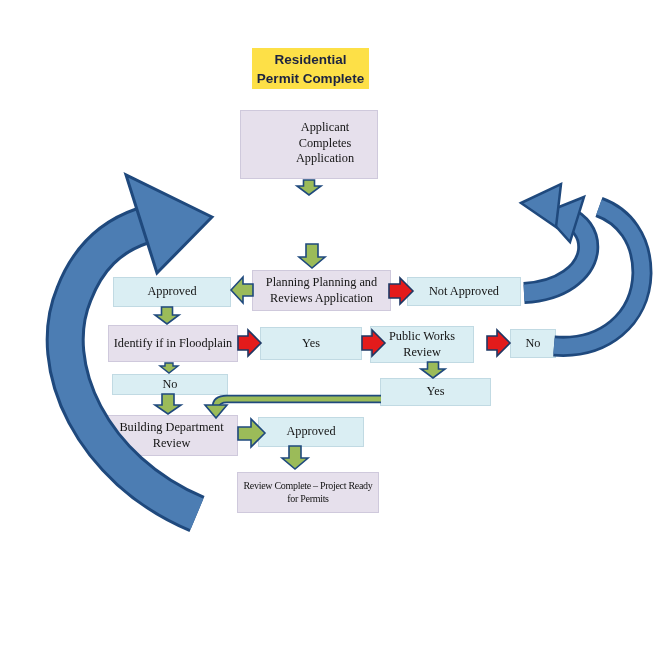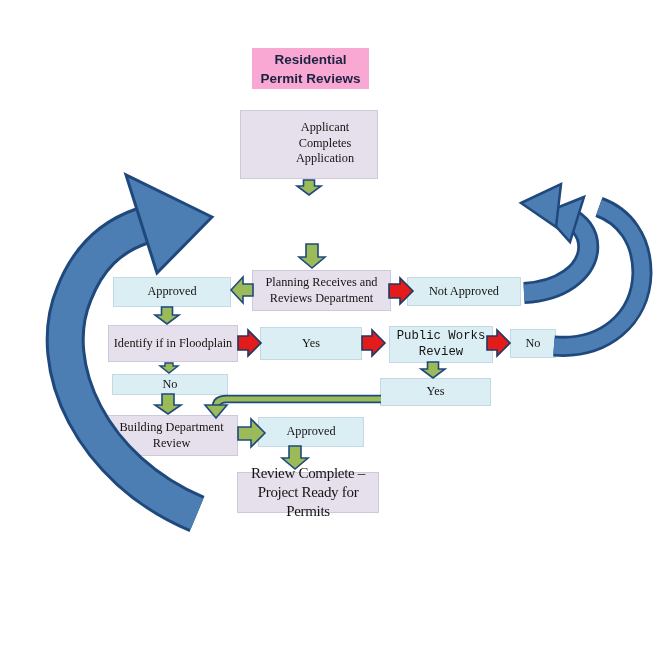--- a/index.html
+++ b/index.html
@@ -4,64 +4,64 @@
 <style>
   html,body{margin:0;padding:0;background:#ffffff;}
   .canvas{position:relative;width:669px;height:660px;background:#ffffff;overflow:hidden;
           font-family:"Liberation Serif", serif;}
   .node{position:absolute;display:flex;align-items:center;justify-content:center;
         text-align:center;font-size:12.3px;line-height:1.28;color:#141414;
         box-sizing:border-box;padding:2px 4px;z-index:1;}
   .blue{background:#DAEEF3;border:1px solid rgba(120,160,180,0.25);}
   .lav{background:#E6E0EC;border:1px solid rgba(140,130,170,0.25);}
   .olive{background:#EDF2DF;border:1px solid rgba(150,165,120,0.3);}
-  .title-box{background:#f9a8d4;font-family:"Liberation Sans", sans-serif;
+  .title-box{background:#fde047;font-family:"Liberation Sans", sans-serif;
              font-weight:bold;font-size:13.5px;color:#1c2340;line-height:19px;
              flex-direction:column;border:none;}
   .top-align{align-items:flex-start;padding-top:9px;padding-left:36px;}
   .nowrap{white-space:nowrap;}
-  .tight{letter-spacing:-0.3px;font-size:15px;}
+  .tight{letter-spacing:-0.3px;font-size:10px;}
   .arrow-layer{position:absolute;left:0;top:0;z-index:2;pointer-events:none;}
 </style>
 </head>
 <body>
 
 <div class="canvas">
 
   <div class="node title-box" style="left:252px;top:48px;width:117px;height:41px;">
     <span>Residential</span>
-    <span>Permit Reviews</span>
+    <span>Permit Complete</span>
   </div>
 
   <div class="node lav top-align" style="left:240px;top:110px;width:138px;height:69px;">
     <span>Applicant Completes Application</span>
   </div>
 
 
   <div class="node lav" style="left:252px;top:270px;width:139px;height:41px;">
-    <span>Planning Receives and Reviews Department</span>
+    <span>Planning Planning and Reviews Application</span>
   </div>
 
   <div class="node blue" style="left:113px;top:277px;width:118px;height:30px;">
     <span>Approved</span>
   </div>
 
   <div class="node blue" style="left:407px;top:277px;width:114px;height:29px;">
     <span>Not Approved</span>
   </div>
 
   <div class="node lav nowrap" style="left:108px;top:325px;width:130px;height:37px;">
     <span>Identify if in Floodplain</span>
   </div>
 
   <div class="node blue" style="left:260px;top:327px;width:102px;height:33px;">
     <span>Yes</span>
   </div>
 
-  <div class="node blue" style="left:389px;top:326px;width:104px;height:37px;font-family:Liberation Mono, monospace;">
+  <div class="node blue" style="left:370px;top:326px;width:104px;height:37px;">
     <span>Public Works Review</span>
   </div>
 
   <div class="node blue" style="left:510px;top:329px;width:46px;height:29px;">
     <span>No</span>
   </div>
 
   <div class="node blue" style="left:112px;top:374px;width:116px;height:21px;">
     <span>No</span>
   </div>

